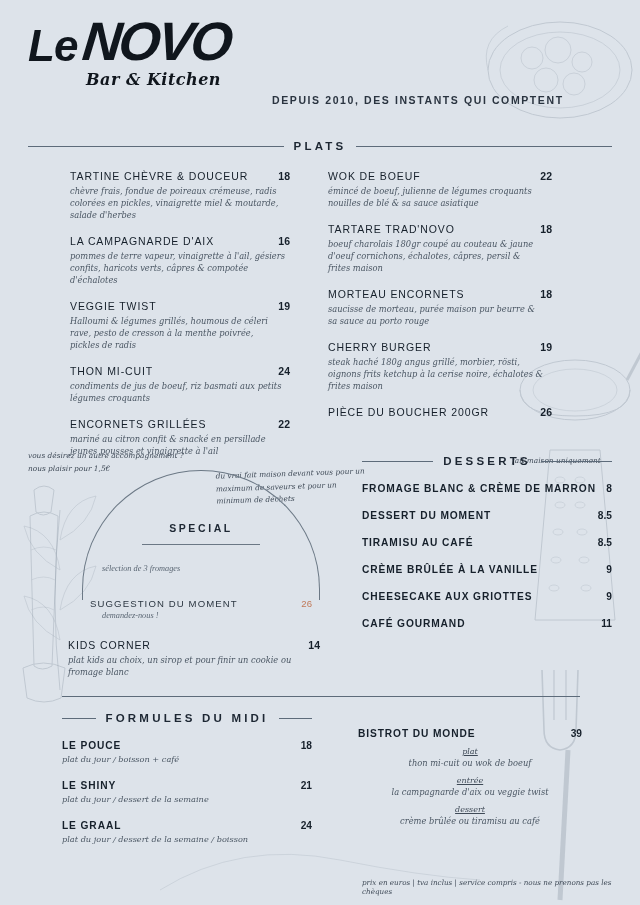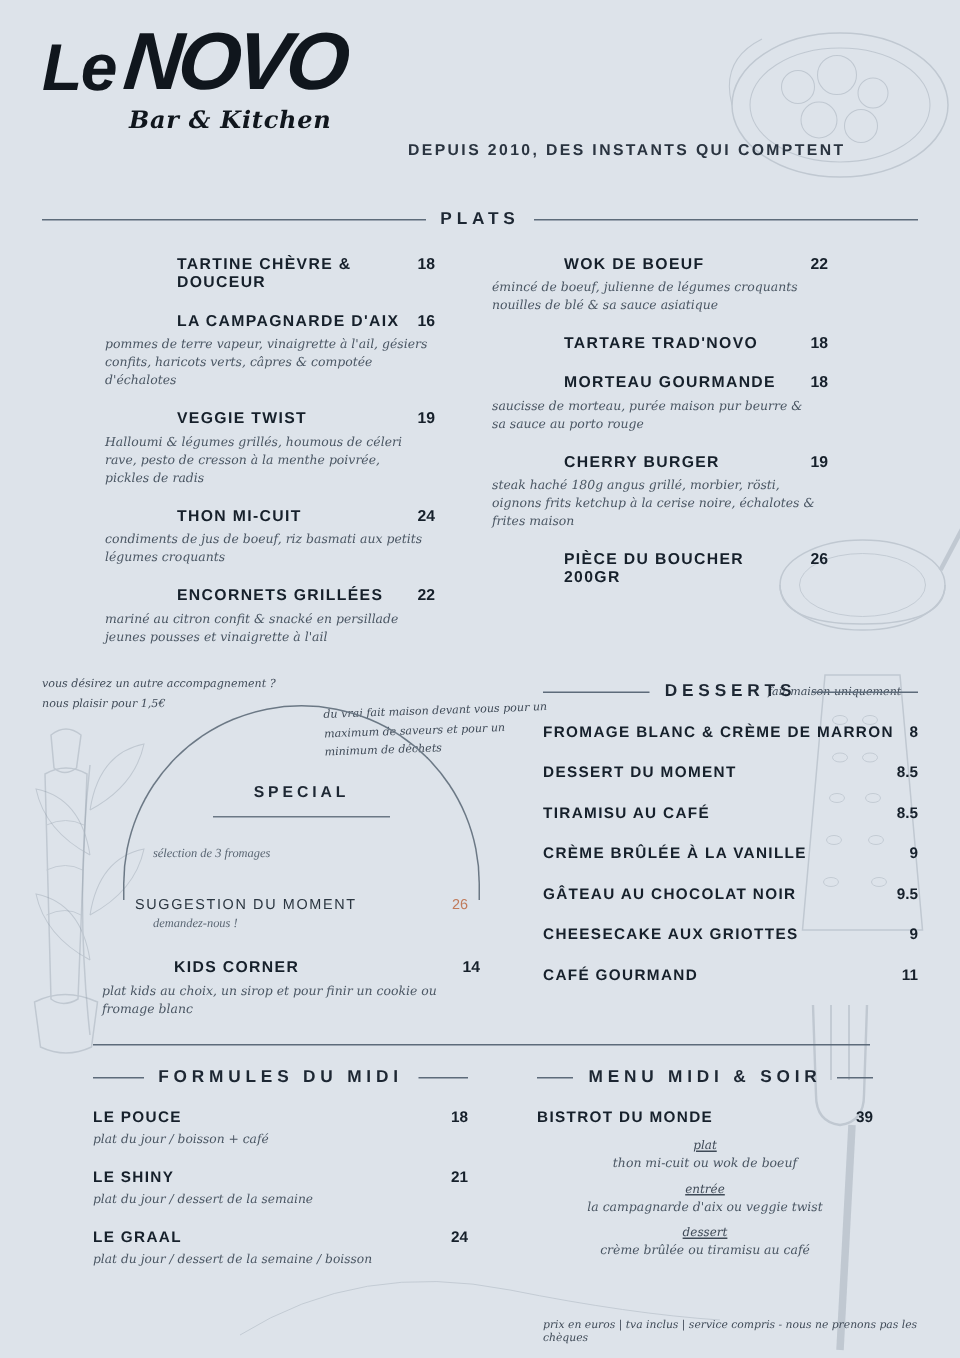--- a/index.html
+++ b/index.html
@@ -52,22 +52,22 @@
   .sec-rule { flex:1; height:1px; background:#5d6b7a; }
   .sec-title {
     font-size: 11.5px; letter-spacing: 3.2px; font-weight:bold;
     color:#1d2733; white-space:nowrap;
   }
 
   
   .item { margin-bottom: 14px; }
   .item-head { display:flex; align-items:baseline; }
   .item-name {
-    font-size: 10.5px; font-weight:bold; letter-spacing:0.9px;
-    color:#16202b; flex:1;margin-left:48px;
+    font-size: 10.5px; font-weight:normal; letter-spacing:0.9px;
+    color:#16202b; flex:1;
   }
   .item-price { font-size: 10.5px; font-weight:bold; color:#16202b; margin-left:8px; }
   .item-desc {
     font-family:"DejaVu Serif", serif;
     font-style: italic; font-size: 8.3px; line-height:1.45;
     color:#4a5663; margin-top:3px; max-width: 215px;
   }
 
   
   .plats { position:absolute; left:28px; top:140px; width:584px; }
@@ -228,20 +228,21 @@
       <div class="sec-title">PLATS</div>
       <div class="sec-rule"></div>
     </div>
     <div class="plats-cols">
       <div class="col-left">
         <div class="item">
           <div class="item-head">
             <span class="item-name">TARTINE CHÈVRE &amp; DOUCEUR</span>
             <span class="item-price">18</span>
           </div>
+          <div class="item-desc">chèvre frais, fondue de poireaux crémeuse, radis colorées en pickles, vinaigrette miel &amp; moutarde, salade d'herbes</div>
         </div>
         <div class="item">
           <div class="item-head">
             <span class="item-name">LA CAMPAGNARDE D'AIX</span>
             <span class="item-price">16</span>
           </div>
           <div class="item-desc">pommes de terre vapeur, vinaigrette à l'ail, gésiers confits, haricots verts, câpres &amp; compotée d'échalotes</div>
         </div>
         <div class="item">
           <div class="item-head">
@@ -271,24 +272,25 @@
             <span class="item-name">WOK DE BOEUF</span>
             <span class="item-price">22</span>
           </div>
           <div class="item-desc">émincé de boeuf, julienne de légumes croquants nouilles de blé &amp; sa sauce asiatique</div>
         </div>
         <div class="item">
           <div class="item-head">
             <span class="item-name">TARTARE TRAD'NOVO</span>
             <span class="item-price">18</span>
           </div>
-        </div>
-        <div class="item">
-          <div class="item-head">
-            <span class="item-name">MORTEAU GOURMANDE</span>
+          <div class="item-desc">boeuf charolais 180gr coupé au couteau &amp; jaune d'oeuf cornichons, échalotes, câpres, persil &amp; frites maison</div>
+        </div>
+        <div class="item">
+          <div class="item-head">
+            <span class="item-name">MORTEAU ENCORNETS</span>
             <span class="item-price">18</span>
           </div>
           <div class="item-desc">saucisse de morteau, purée maison pur beurre &amp; sa sauce au porto rouge</div>
         </div>
         <div class="item">
           <div class="item-head">
             <span class="item-name">CHERRY BURGER</span>
             <span class="item-price">19</span>
           </div>
           <div class="item-desc">steak haché 180g angus grillé, morbier, rösti, oignons frits ketchup à la cerise noire, échalotes &amp; frites maison</div>
@@ -347,24 +349,20 @@
     </div>
     <div class="d-row">
       <span class="d-name">TIRAMISU AU CAFÉ</span>
       <span class="d-price">8.5</span>
     </div>
     <div class="d-row">
       <span class="d-name">CRÈME BRÛLÉE À LA VANILLE</span>
       <span class="d-price">9</span>
     </div>
     <div class="d-row">
-      <span class="d-name">GÂTEAU AU CHOCOLAT NOIR</span>
-      <span class="d-price">9.5</span>
-    </div>
-    <div class="d-row">
       <span class="d-name">CHEESECAKE AUX GRIOTTES</span>
       <span class="d-price">9</span>
     </div>
     <div class="d-row">
       <span class="d-name">CAFÉ GOURMAND</span>
       <span class="d-price">11</span>
     </div>
   </div>
 
   <div class="hr-bottom"></div>
@@ -392,25 +390,20 @@
     <div class="f-item">
       <div class="f-head">
         <span class="f-name">LE GRAAL</span>
         <span class="f-price">24</span>
       </div>
       <div class="f-desc">plat du jour / dessert de la semaine / boisson</div>
     </div>
   </div>
 
   <div class="menumidi">
-    <div class="sec-title-wrap">
-      <div class="sec-rule"></div>
-      <div class="sec-title">MENU MIDI &amp; SOIR</div>
-      <div class="sec-rule"></div>
-    </div>
     <div class="m-head">
       <span class="m-name">BISTROT DU MONDE</span>
       <span class="m-price">39</span>
     </div>
     <div class="m-group">
       <div class="m-label">plat</div>
       <div class="m-line">thon mi-cuit   ou   wok de boeuf</div>
     </div>
     <div class="m-group">
       <div class="m-label">entrée</div>

